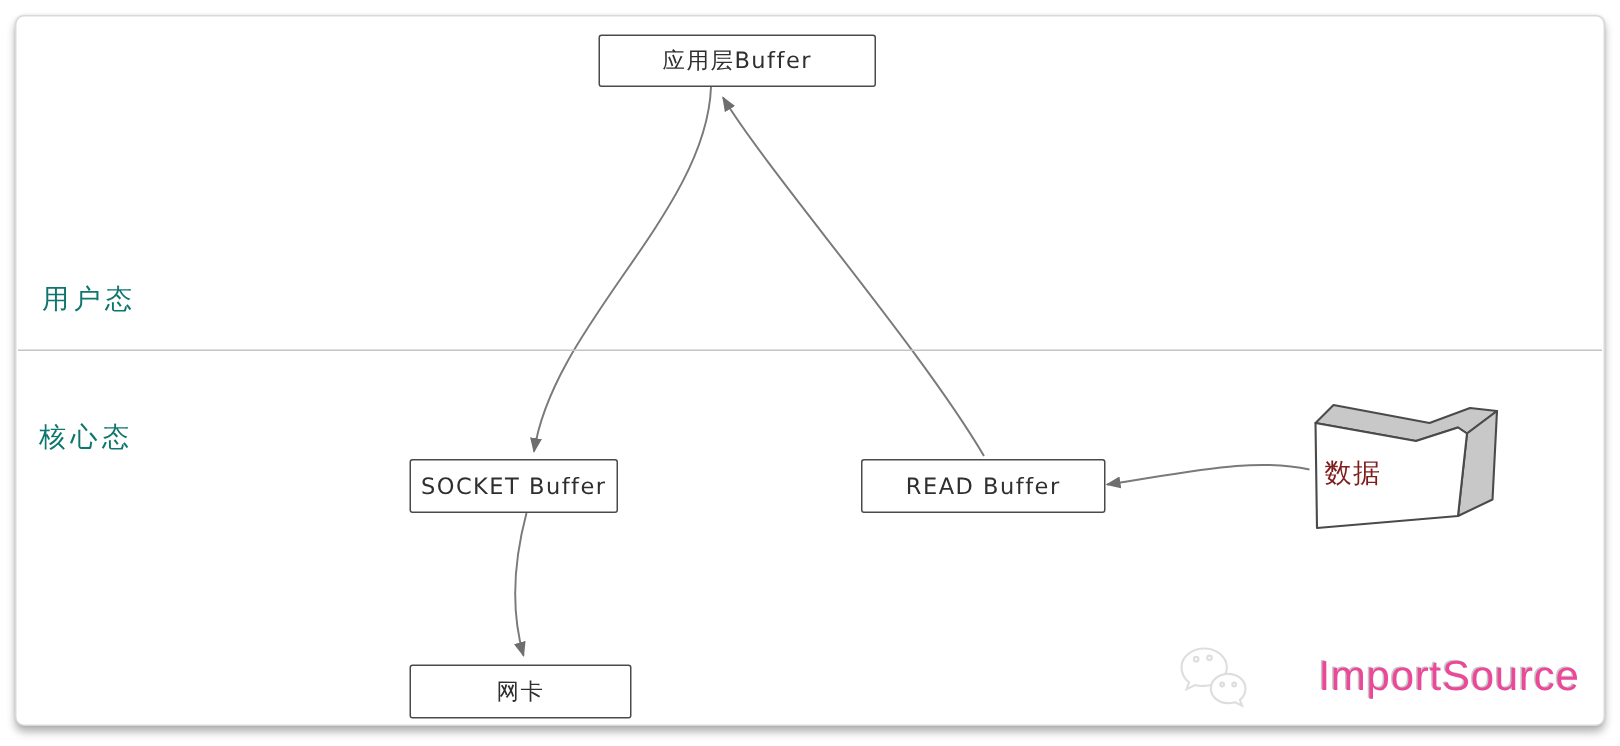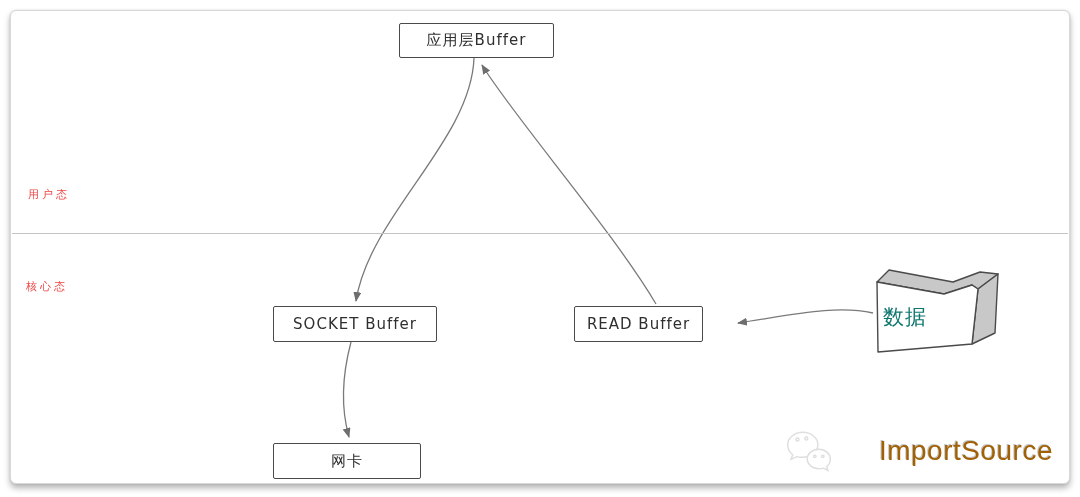--- a/index.html
+++ b/index.html
@@ -23,54 +23,54 @@
     width: 1060px; height: 474px;
     pointer-events: none;
   }
   .divider {
     position: absolute; left: 1px; top: 222px;
     width: 1056px; height: 0;
     border-top: 1.6px solid #c4c4c4;
   }
   .zone-label {
     position: absolute;
-    font-size: 11px;
-    color: #ef4444;
+    font-size: 18px;
+    color: #0f766e;
     letter-spacing: 3px;
     white-space: nowrap;
   }
   .zone-label.user   { left: 17px; top: 176px; }
   .zone-label.kernel { left: 15px; top: 245px; margin-top: 23px; }
   .node {
     position: absolute;
     display: flex; align-items: center; justify-content: center;
     background: #ffffff;
     border: 1.6px solid #4a4a4a;
     border-radius: 2px;
     font-size: 15px;
     color: #2f2f2f;
     letter-spacing: 1px;
     white-space: nowrap;
   }
-  .node.app    { left: 388px; top: 12px;  width: 155px; height: 35px; }
-  .node.socket { left: 262px; top: 295px; width: 164px; height: 36px; }
-  .node.read   { left: 563px; top: 295px; width: 129px; height: 36px; }
+  .node.app    { left: 388px; top: 12px;  width: 185px; height: 35px; }
+  .node.socket { left: 262px; top: 295px; width: 139px; height: 36px; }
+  .node.read   { left: 563px; top: 295px; width: 163px; height: 36px; }
   .node.nic    { left: 262px; top: 432px; width: 148px; height: 36px; }
   .data-label {
     position: absolute; left: 872px; top: 292px;
-    font-size: 21px; color: #0f766e; letter-spacing: 1px;
+    font-size: 18px; color: #7f1d1d; letter-spacing: 1px;
   }
   .watermark {
     position: absolute; right: 16px; bottom: 8px;
     display: flex; align-items: center; gap: 7px;
   }
   .watermark .brand {
     font-size: 28px;
     font-family: "Liberation Sans", "DejaVu Sans", sans-serif;
-    color: #a16207;
+    color: #ec4899;
     text-shadow: -1px -1px 0 #c6c6c6, 1px 1px 1px #ffffff;
     letter-spacing: 0.5px;
     margin-left: 36px;
   }
 </style>
 </head>
 <body>
 
 <div class="stage">
   <div class="card">

